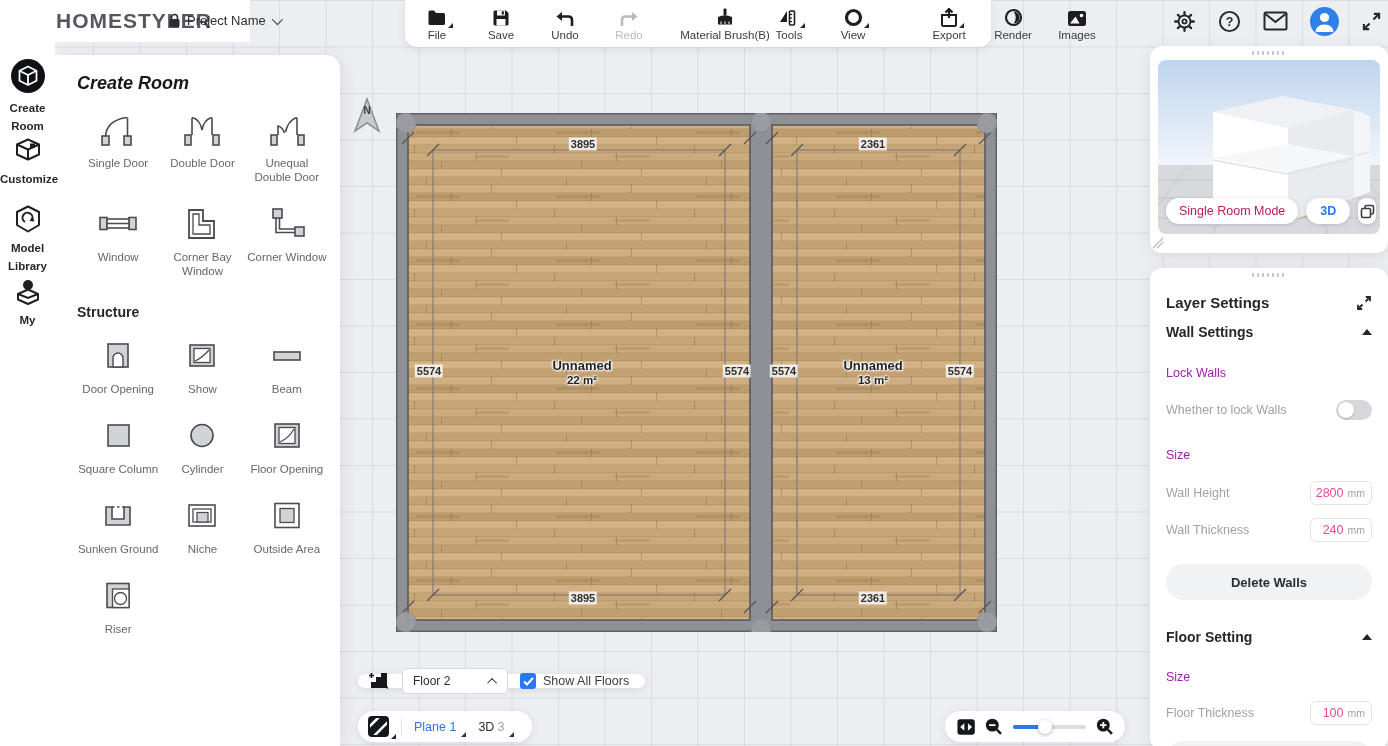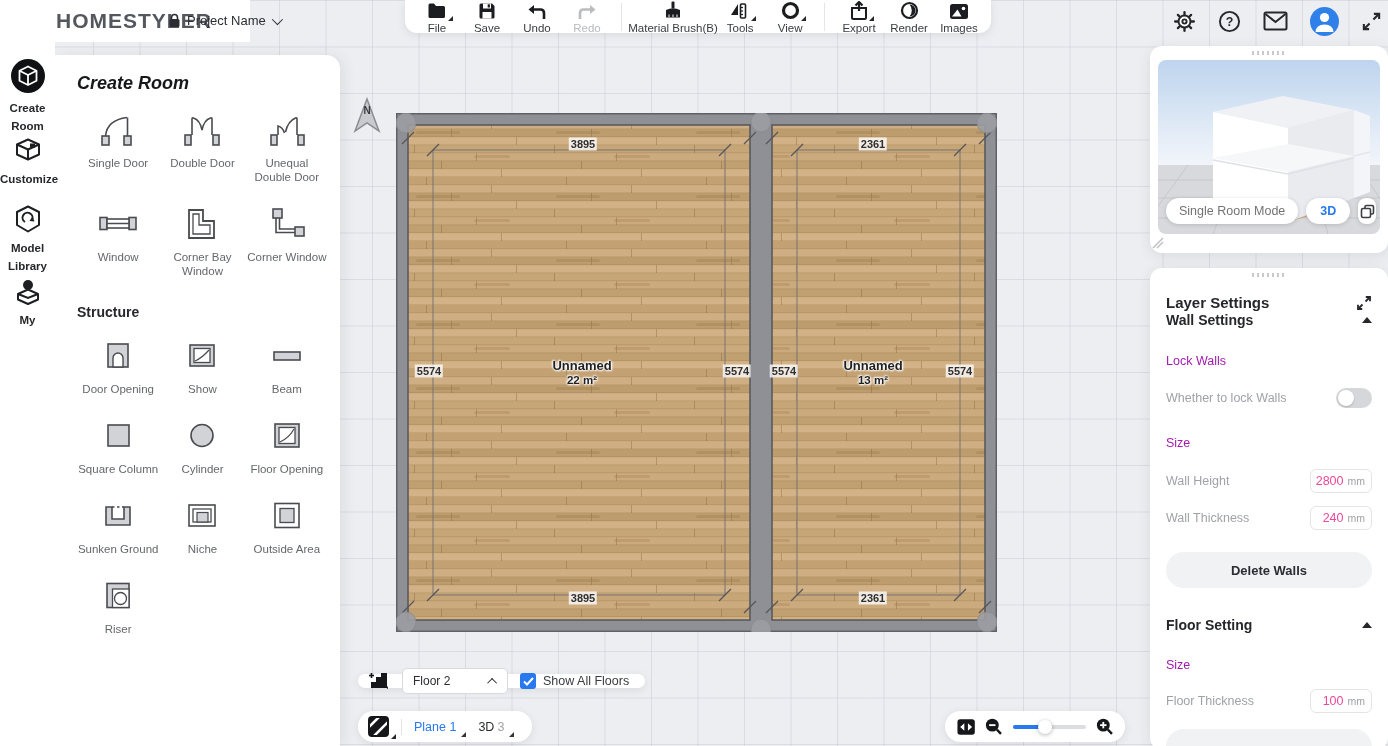--- a/index.html
+++ b/index.html
@@ -19,23 +19,23 @@
 
   
   .header-left-bg { left:0; top:0; width:250px; height:42px; background:#fff; }
   .logo-wrap { left:12px; top:6px; display:flex; align-items:center; gap:10px; }
   .logo-text { font-size:21px; font-weight:bold; color:#54575e; letter-spacing:1px; }
   .project-wrap { left:168px; top:13px; display:flex; align-items:center; gap:6px; }
   .project-name { font-size:13px; color:#2b2d33; }
   .chev-down { width:8px; height:8px; border-right:1.6px solid #2b2d33; border-bottom:1.6px solid #2b2d33; transform:rotate(45deg) translateY(-2px); }
 
   
-  .toolbar { left:405px; top:0; width:586px; height:33px; background:#fff;
+  .toolbar { left:405px; top:0; width:586px; height:47px; background:#fff;
     border-radius:0 0 12px 12px; box-shadow:0 2px 8px rgba(40,45,60,.10);
-    display:flex; align-items:center; gap:2px; padding:0 8px; }
+    display:flex; align-items:center; gap:16px; padding:0 8px; }
   .tb-item { display:flex; flex-direction:column; align-items:center; justify-content:center;
     min-width:48px; padding:3px 4px 2px; cursor:pointer; }
   .tb-item .ic { position:relative; height:20px; display:flex; align-items:flex-end; }
   .tb-item .lbl { font-size:11.5px; color:#3a3c42; margin-top:2px; white-space:nowrap; }
   .tb-item.disabled .lbl { color:#b9bbc1; }
   .tb-sep { width:1px; height:28px; background:#e4e5e9; margin:0 8px; }
   .dd-mark { position:absolute; right:-6px; bottom:-1px; width:0; height:0;
     border-left:5px solid transparent; border-bottom:5px solid #26272b; }
 
   
@@ -72,21 +72,21 @@
 
   
   .card { background:#fff; border-radius:12px; box-shadow:0 3px 14px rgba(40,45,60,.10); }
   .preview-card { right:0; top:46px; width:238px; height:207px; padding:14px 8px 8px; }
   .drag-dots { position:absolute; top:5px; left:50%; transform:translateX(-50%);
     width:34px; height:4px;
     background:repeating-linear-gradient(90deg,#c9cace 0 2px, transparent 2px 5px); }
   .preview-view { position:relative; width:222px; height:174px; border-radius:8px; overflow:hidden; }
   .preview-btns { position:absolute; left:8px; right:4px; bottom:10px; display:flex; align-items:center; gap:8px; }
   .pill-btn { height:26px; background:#fff; border-radius:13px; display:flex; align-items:center;
-    justify-content:center; font-size:12.5px; color:#737373; box-shadow:0 1px 4px rgba(40,45,60,.18);
+    justify-content:center; font-size:12.5px; color:#be185d; box-shadow:0 1px 4px rgba(40,45,60,.18);
     padding:0 13px; cursor:pointer; white-space:nowrap; }
   .pill-btn.blue { color:#2878f0; font-weight:bold; min-width:44px; padding:0 8px; }
   .sq-btn { width:26px; height:26px; background:#fff; border-radius:8px; box-shadow:0 1px 4px rgba(40,45,60,.18);
     display:flex; align-items:center; justify-content:center; cursor:pointer; }
 
   
   .settings-card { right:0; top:268px; width:238px; height:482px; padding:24px 16px 0; }
   .srow { display:flex; align-items:center; justify-content:space-between; }
   .h1 { font-size:15px; font-weight:bold; color:#26272b; }
   .h2 { font-size:14px; font-weight:bold; color:#26272b; }
@@ -696,21 +696,21 @@
     <svg width="16" height="16" viewBox="0 0 16 16">
       <g stroke="#26272b" stroke-width="1.8" fill="none">
         <line x1="9.5" y1="6.5" x2="14" y2="2"></line>
           <polyline points="9.8,2 14,2 14,6.2"></polyline>
         <line x1="6.5" y1="9.5" x2="2" y2="14"></line>
           <polyline points="2,9.8 2,14 6.2,14"></polyline>
       </g>
     </svg>
   </div>
 
-  <div class="srow" style="margin-top:1px;">
+  <div class="srow" style="margin-top:13px;">
     <span class="h2">Wall Settings</span>
     <span class="tri-up"></span>
   </div>
 
   <div class="lab" style="margin-top:26px;">Lock Walls</div>
 
   <div class="srow" style="margin-top:20px;">
     <span class="lab-dim">Whether to lock Walls</span>
     <span class="toggle">
         <span class="knob"></span>

